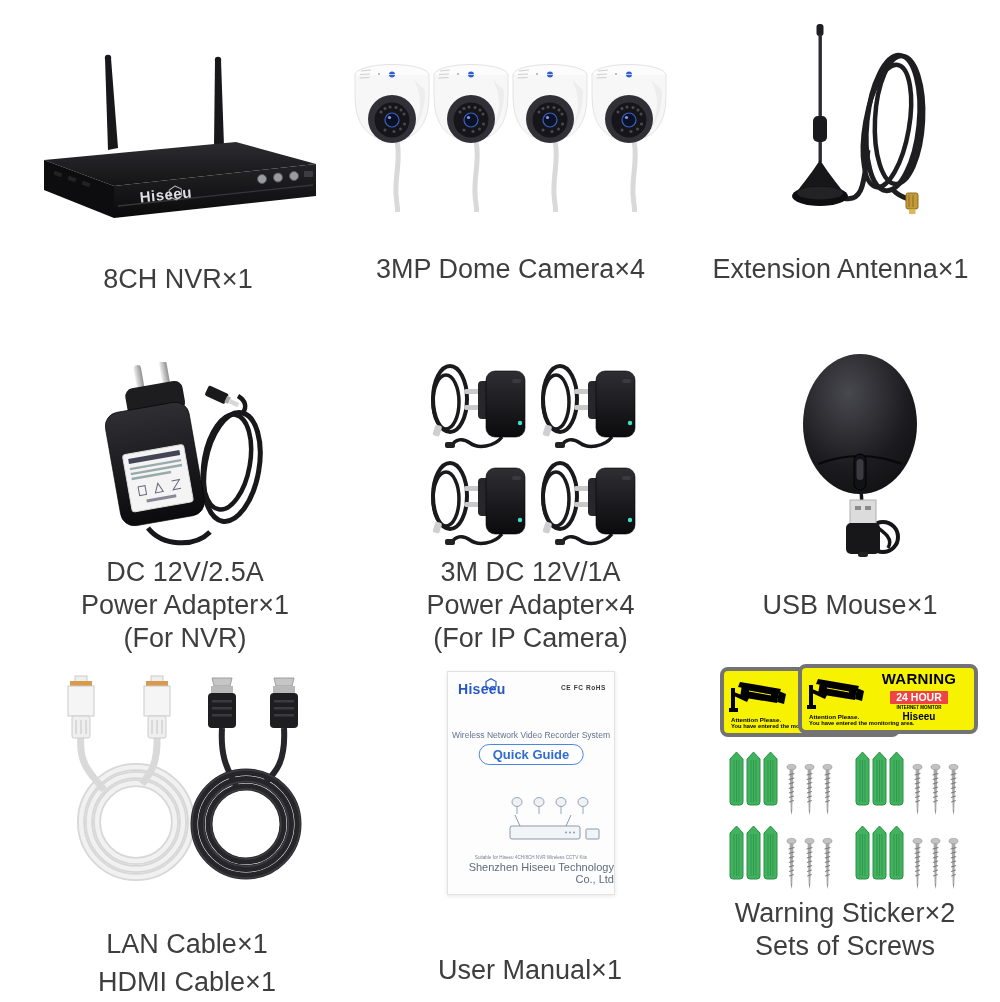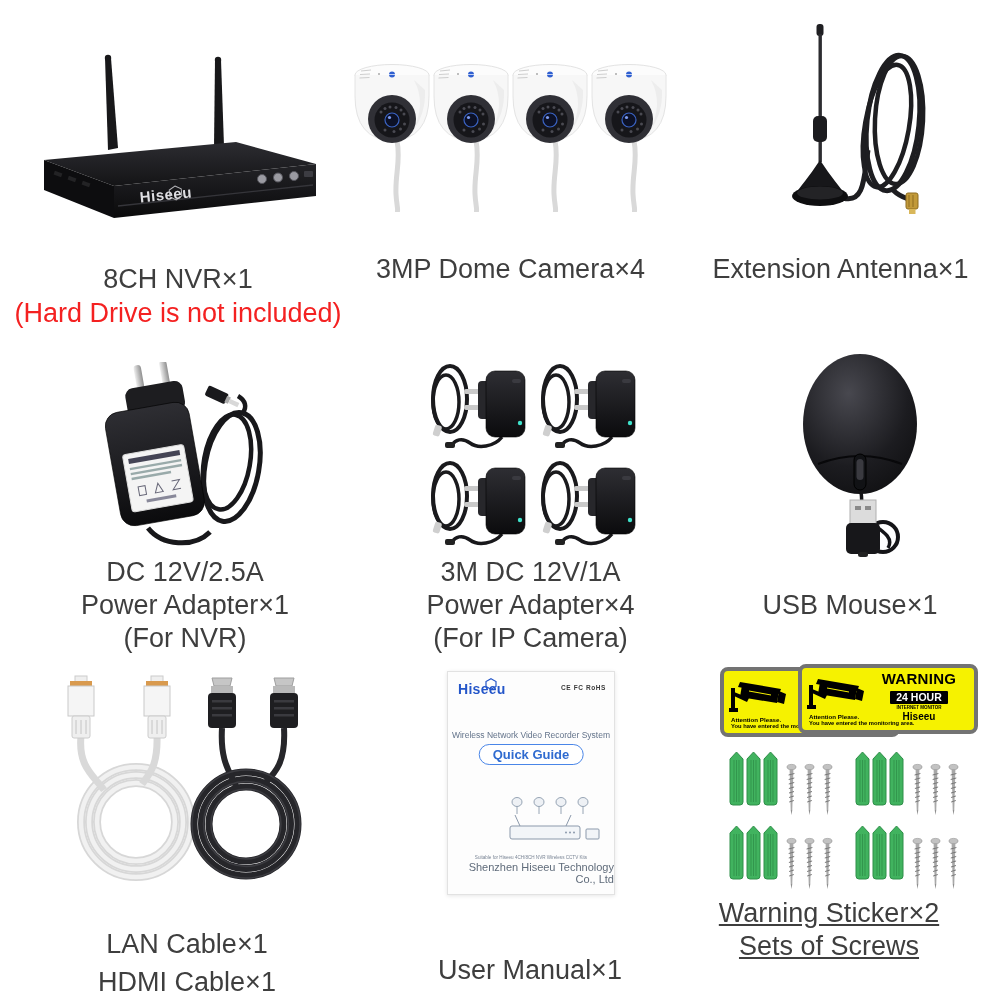--- a/index.html
+++ b/index.html
@@ -14,21 +14,21 @@
   }
   .caption .red{color:#f42121;}
   .cap-nvr{left:8px;top:230px;width:340px;margin-top:32px;}
   .cap-camera{left:338px;top:252px;width:345px;}
   .cap-antenna{left:683px;top:252px;width:315px;}
   .cap-adapter-nvr{left:10px;top:556px;width:350px;line-height:33px;}
   .cap-adapter-cam{left:363px;top:556px;width:335px;line-height:33px;}
   .cap-mouse{left:700px;top:588px;width:300px;}
   .cap-cables{left:12px;top:897px;width:350px;line-height:38px;margin-top:28px;}
   .cap-manual{left:360px;top:913px;width:340px;margin-top:40px;}
-  .cap-sticker{left:674px;top:897px;width:310px;line-height:33px;text-decoration:underline;}
+  .cap-sticker{left:690px;top:897px;width:310px;line-height:33px;}
 
   
   .manual{
     position:absolute;left:447px;top:671px;width:168px;height:224px;box-sizing:border-box;
     background:#fdfdfd;border:1px solid #e2e2e2;box-shadow:0 1px 4px rgba(0,0,0,.10);
   }
   .manual-header{position:absolute;left:10px;right:8px;top:9px;display:flex;justify-content:space-between;align-items:flex-start;}
   .manual-brand{position:relative;font-size:14px;font-weight:bold;color:#2456c9;letter-spacing:.3px;}
   .manual-brand svg{position:absolute;left:27px;top:-3px;}
   .manual-certs{font-size:6.5px;font-weight:bold;color:#3a3a3a;letter-spacing:.6px;margin-top:3px;}
@@ -46,21 +46,21 @@
   .stickers{position:absolute;left:720px;top:664px;width:262px;height:76px;}
   .sticker{
     position:absolute;width:180px;height:70px;box-sizing:border-box;background:#f6f200;
     border:4px solid #737373;border-radius:8px;overflow:hidden;
   }
   .sticker.s-left{left:0;top:3px;z-index:1;}
   .sticker.s-right{left:78px;top:0;z-index:2;}
   .sticker .cam-ic{position:absolute;left:5px;top:7px;}
   .sticker .wblock{position:absolute;left:62px;top:3px;width:110px;text-align:center;color:#000;}
   .sticker .w1{font-size:15px;font-weight:900;letter-spacing:.3px;line-height:16px;}
-  .sticker .w2{display:inline-block;background:#000000;color:#fff;font-size:10.5px;font-weight:bold;line-height:13px;padding:0 6px;border-radius:1px;}
+  .sticker .w2{display:inline-block;background:#ef4444;color:#fff;font-size:10.5px;font-weight:bold;line-height:13px;padding:0 6px;border-radius:1px;}
   .sticker .w3{font-size:4.5px;font-weight:bold;line-height:5px;}
   .sticker .w4{font-size:10px;font-weight:900;margin-top:1px;}
   .sticker .wfoot{position:absolute;left:7px;bottom:3px;color:#000;text-align:left;}
   .sticker .f1{font-size:6.2px;font-weight:900;line-height:7.5px;}
   .sticker .f2{font-size:5.8px;font-weight:700;line-height:7px;white-space:nowrap;}
 </style>
 </head>
 <body>
 
 <div class="page">
@@ -425,21 +425,20 @@
       </g>
     </defs>
     <use href="#screwset" x="4" y="4"></use>
     <use href="#screwset" x="130" y="4"></use>
     <use href="#screwset" x="4" y="78"></use>
     <use href="#screwset" x="130" y="78"></use>
   </svg>
 
   <div class="caption cap-nvr">
     <div>8CH NVR×1</div>
-    <div class="red">(Hard Drive is not included)</div>
   </div>
   <div class="caption cap-camera">
     <div>3MP Dome Camera×4</div>
   </div>
   <div class="caption cap-antenna">
     <div>Extension Antenna×1</div>
   </div>
   <div class="caption cap-adapter-nvr">
     <div>DC 12V/2.5A</div>
     <div>Power Adapter×1</div>

